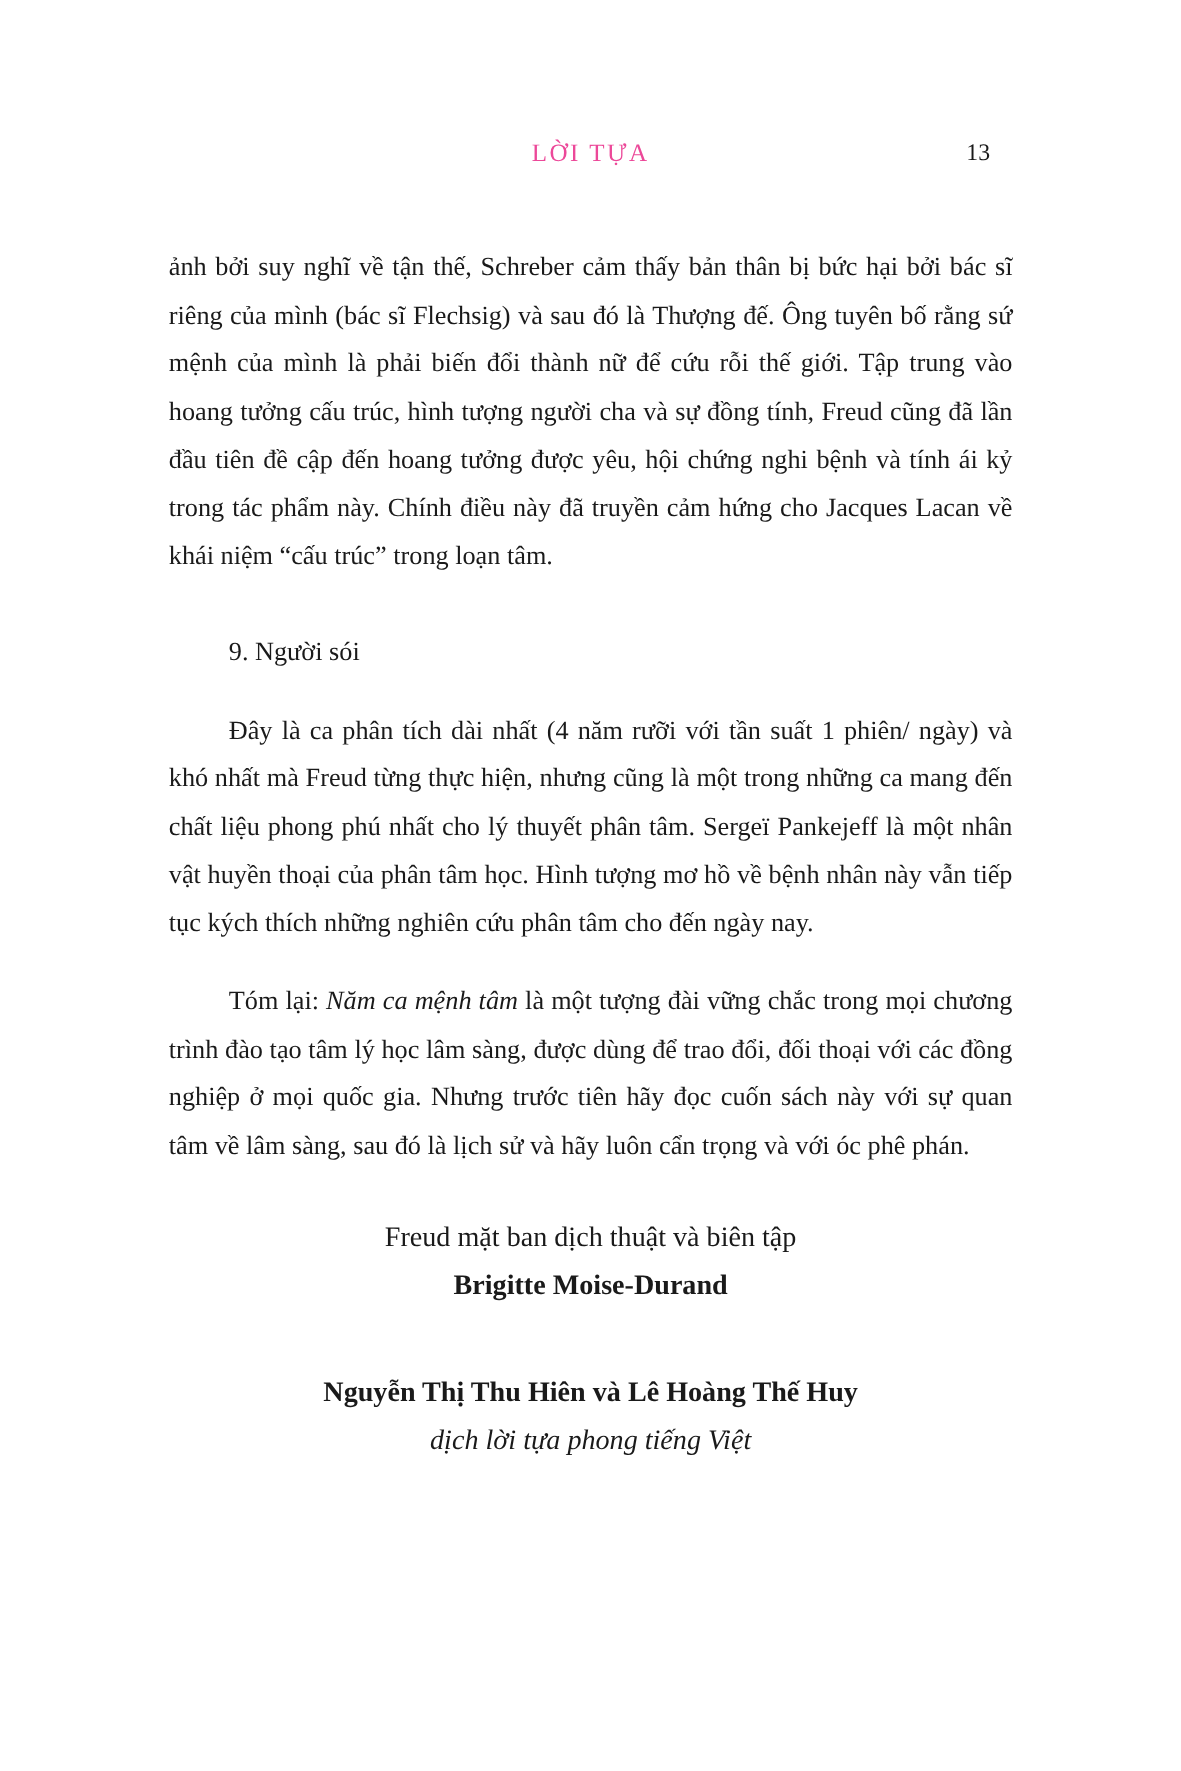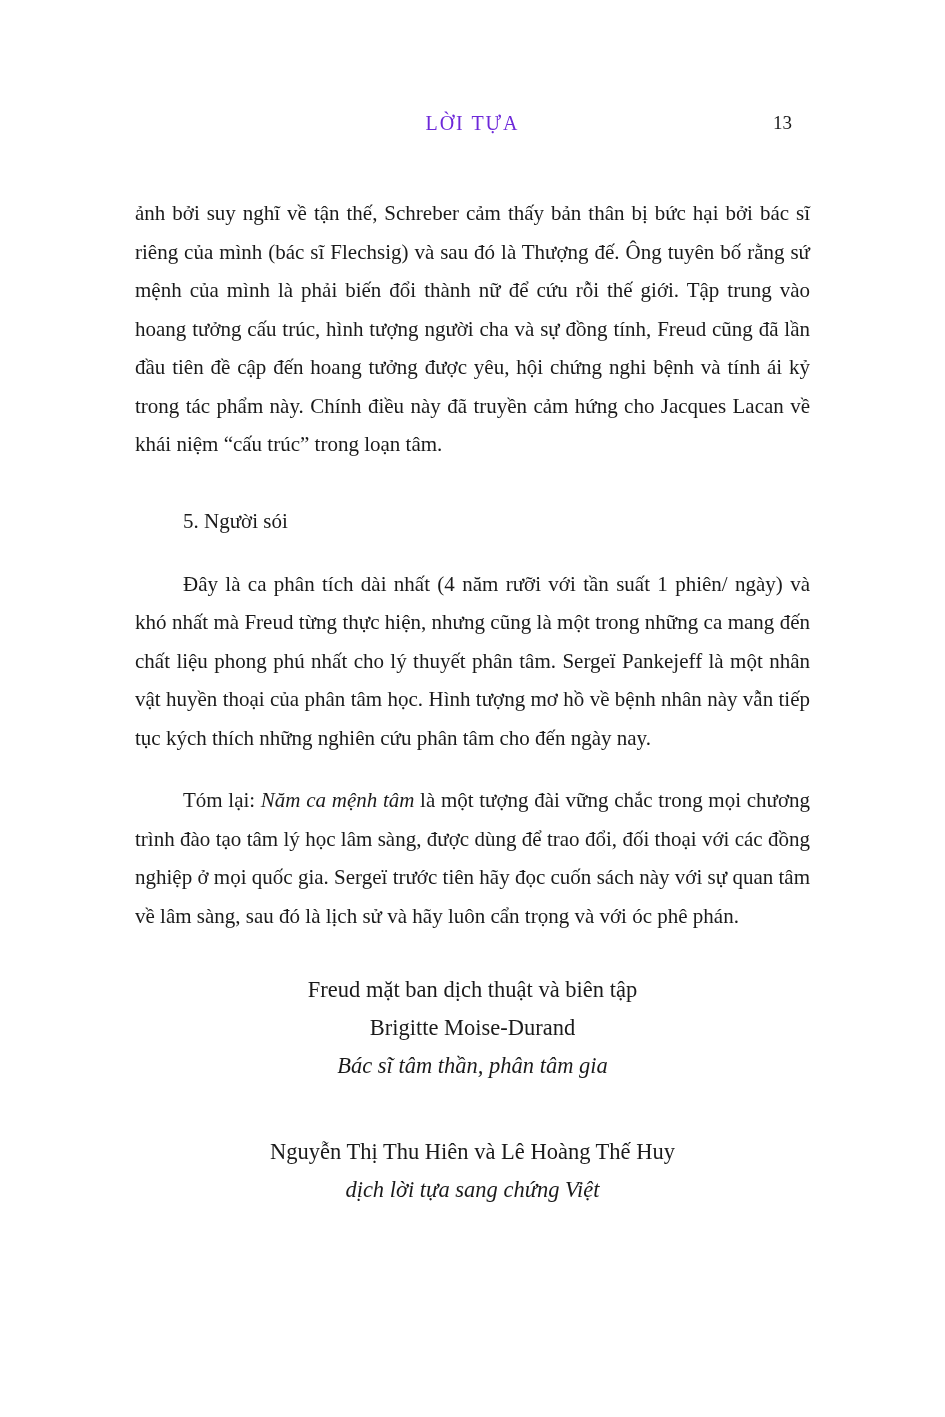--- a/index.html
+++ b/index.html
@@ -19,21 +19,21 @@
     margin: 112px 135px 0 135px;
     height: 30px;
     font-size: 20px;
     letter-spacing: 2px;
   }
   .running-header .header-title {
     position: absolute;
     left: 0;
     right: 0;
     text-align: center;
-    color: #6d28d9;
+    color: #ec4899;
   }
   .running-header .page-number {
     position: absolute;
     right: 18px;
     top: 0;
     font-size: 19px;
     letter-spacing: 0;
   }
   .body-text {
     margin: 52px 135px 0 135px;
@@ -53,45 +53,44 @@
     margin-top: 38.5px !important;
   }
   .italic { font-style: italic; }
   .signature-block {
     margin: 36px 135px 0 135px;
     text-align: center;
     font-size: 22.5px;
     line-height: 38px;
   }
   .signature-block .sig-line { display: block; }
-  .sig-bold { font-weight: normal; }
+  .sig-bold { font-weight: bold; }
   .sig-italic { font-style: italic; }
   .sig-gap { margin-top: 48px; }
 </style>
 </head>
 <body>
 
 <div class="page">
 
   <div class="running-header">
     <span class="header-title">LỜI TỰA</span>
     <span class="page-number">13</span>
   </div>
 
   <div class="body-text">
     <p>ảnh bởi suy nghĩ về tận thế, Schreber cảm thấy bản thân bị bức hại bởi bác sĩ riêng của mình (bác sĩ Flechsig) và sau đó là Thượng đế. Ông tuyên bố rằng sứ mệnh của mình là phải biến đổi thành nữ để cứu rỗi thế giới. Tập trung vào hoang tưởng cấu trúc, hình tượng người cha và sự đồng tính, Freud cũng đã lần đầu tiên đề cập đến hoang tưởng được yêu, hội chứng nghi bệnh và tính ái kỷ trong tác phẩm này. Chính điều này đã truyền cảm hứng cho Jacques Lacan về khái niệm “cấu trúc” trong loạn tâm.</p>
 
-    <p class="section-heading">5. Người sói</p>
+    <p class="section-heading">9. Người sói</p>
 
     <p class="indented">Đây là ca phân tích dài nhất (4 năm rưỡi với tần suất 1 phiên/ ngày) và khó nhất mà Freud từng thực hiện, nhưng cũng là một trong những ca mang đến chất liệu phong phú nhất cho lý thuyết phân tâm. Sergeï Pankejeff là một nhân vật huyền thoại của phân tâm học. Hình tượng mơ hồ về bệnh nhân này vẫn tiếp tục kých thích những nghiên cứu phân tâm cho đến ngày nay.</p>
 
-    <p class="indented"><span>Tóm lại: </span><span class="italic">Năm ca mệnh tâm</span><span> là một tượng đài vững chắc trong mọi chương trình đào tạo tâm lý học lâm sàng, được dùng để trao đổi, đối thoại với các đồng nghiệp ở mọi quốc gia. Sergeï trước tiên hãy đọc cuốn sách này với sự quan tâm về lâm sàng, sau đó là lịch sử và hãy luôn cẩn trọng và với óc phê phán.</span></p>
+    <p class="indented"><span>Tóm lại: </span><span class="italic">Năm ca mệnh tâm</span><span> là một tượng đài vững chắc trong mọi chương trình đào tạo tâm lý học lâm sàng, được dùng để trao đổi, đối thoại với các đồng nghiệp ở mọi quốc gia. Nhưng trước tiên hãy đọc cuốn sách này với sự quan tâm về lâm sàng, sau đó là lịch sử và hãy luôn cẩn trọng và với óc phê phán.</span></p>
   </div>
 
   <div class="signature-block">
     <span class="sig-line">Freud mặt ban dịch thuật và biên tập</span>
     <span class="sig-line sig-bold">Brigitte Moise-Durand</span>
-    <span class="sig-line sig-italic">Bác sĩ tâm thần, phân tâm gia</span>
     <span class="sig-line sig-bold sig-gap">Nguyễn Thị Thu Hiên và Lê Hoàng Thế Huy</span>
-    <span class="sig-line sig-italic">dịch lời tựa sang chứng Việt</span>
+    <span class="sig-line sig-italic">dịch lời tựa phong tiếng Việt</span>
   </div>
 
 </div>
 
 </body></html>

